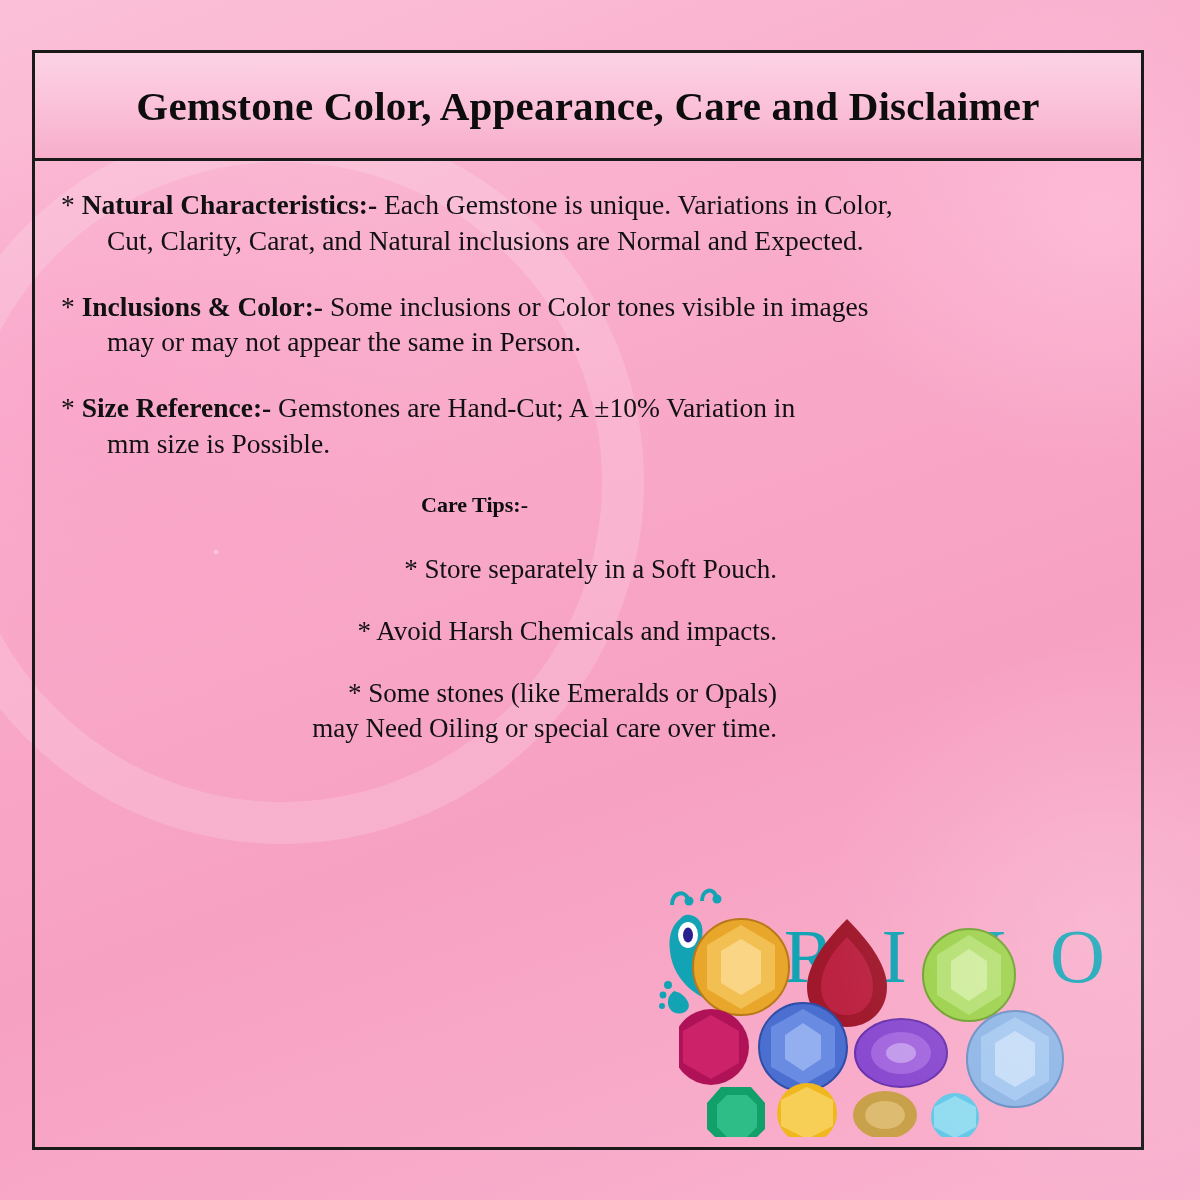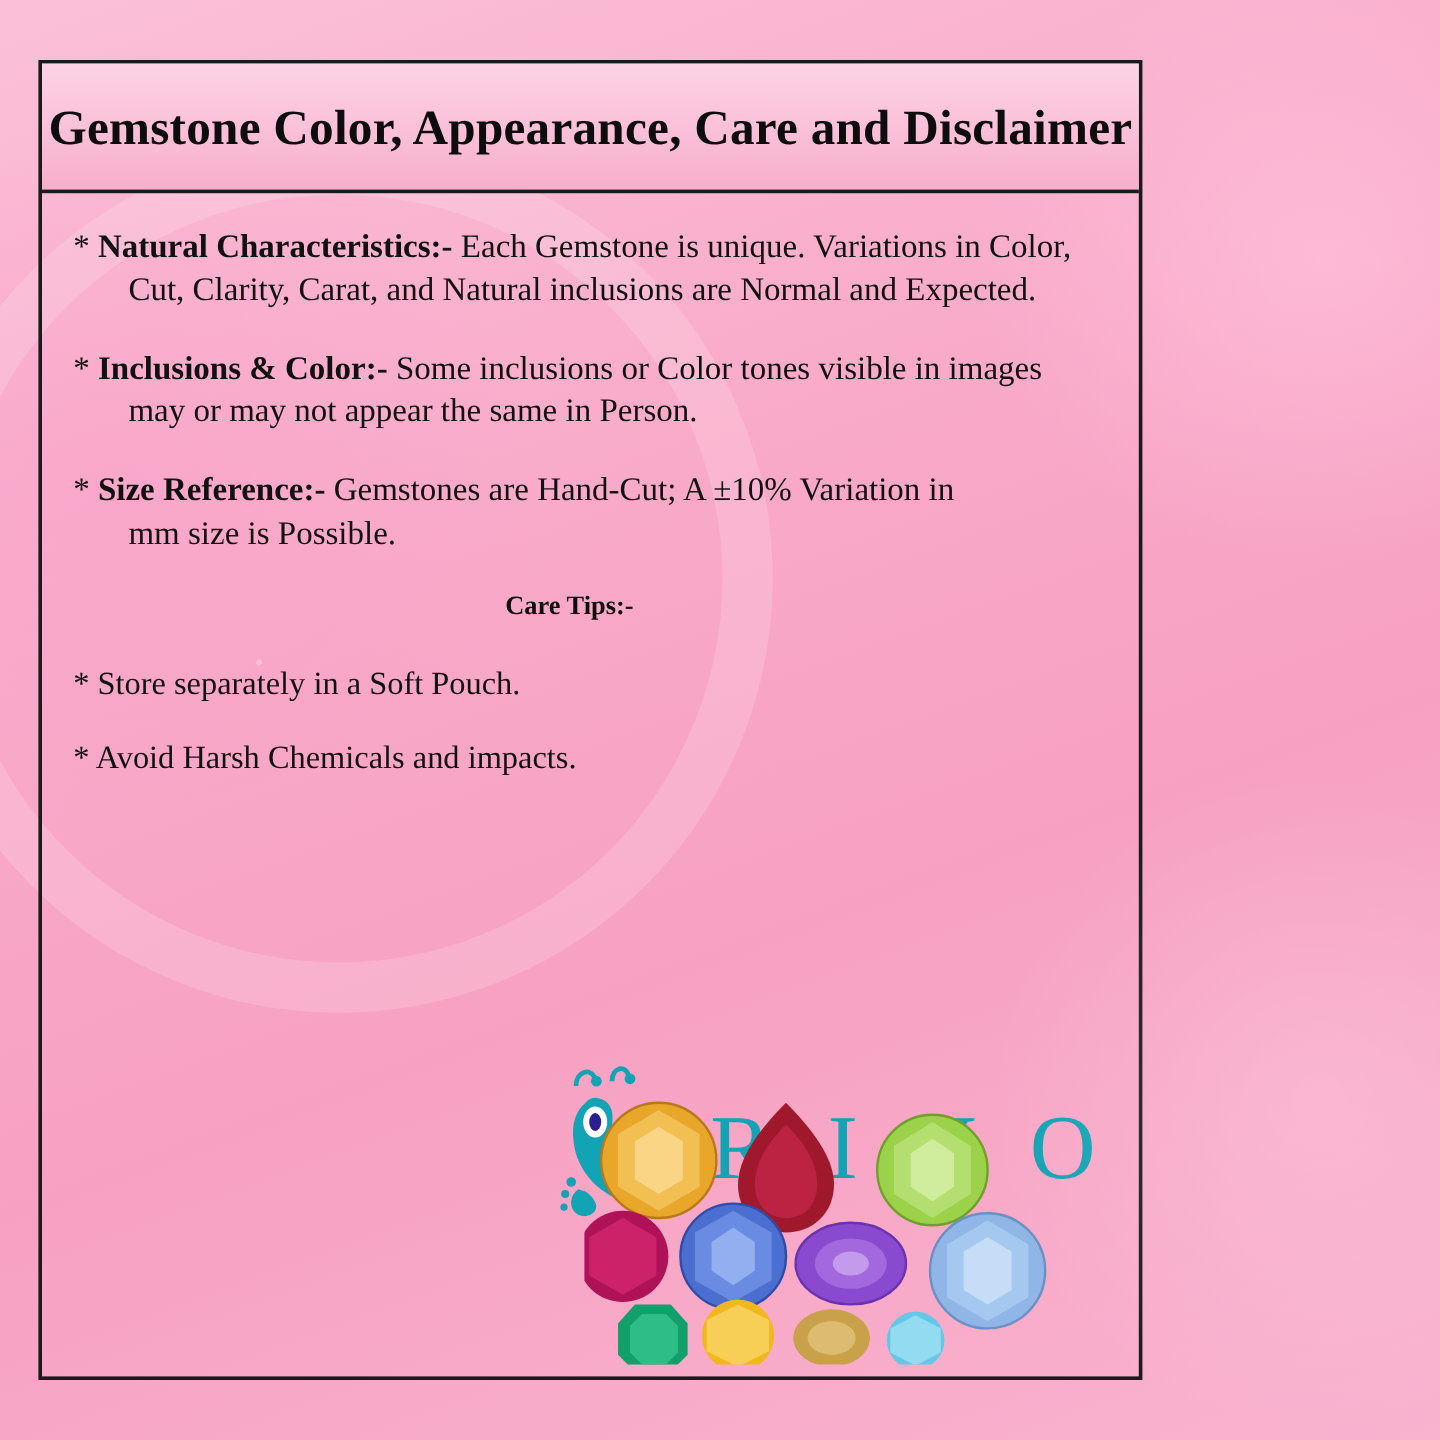--- a/index.html
+++ b/index.html
@@ -46,21 +46,21 @@
     border-radius: 50%;
     background: radial-gradient(circle, rgba(255,255,255,0.16) 0%, rgba(255,255,255,0) 70%);
     pointer-events: none;
   }
 
   
   .card {
     position: absolute;
     left: 32px;
     top: 50px;
-    width: 920px;
+    width: 1112px;
     height: 1100px;
     border: 3px solid #1a1a1a;
     box-sizing: border-box;
     background: transparent;
   }
 
   .title-band {
     position: relative;
     height: 105px;
     border-bottom: 3px solid #1a1a1a;
@@ -112,20 +112,21 @@
   }
   .care-title {
     font-size: 22px;
     font-weight: bold;
     color: #0d0d0d;
     white-space: nowrap;
   }
 
   .care-list {
     margin-top: 34px;
+    text-align: right;
   }
   .care-item {
     font-size: 27px;
     line-height: 1.30;
     color: #111;
     margin-bottom: 22px;
     padding-left: 16px;
     text-indent: -16px;
     max-width: 700px;
   }
@@ -198,20 +199,25 @@
       </div>
 
       <div class="care-list">
         <p class="care-item">
           <span class="star">*</span>
           <span>Store separately in a Soft Pouch.</span>
         </p>
         <p class="care-item">
           <span class="star">*</span>
           <span>Avoid Harsh Chemicals and impacts.</span>
+        </p>
+        <p class="care-item">
+          <span class="star">*</span>
+          <span>Some stones (like Emeralds or Opals)</span>
+          <span class="cont">may Need Oiling or special care over time.</span>
         </p>
       </div>
 
       <div class="brand">
         <span>
           <svg width="150" height="150" viewBox="0 0 150 150" aria-hidden="true">
             <g fill="none" stroke="#12a3b4" stroke-width="4">
               <path d="M44 26 C44 14, 56 10, 60 20"></path>
               <path d="M74 22 C74 10, 86 8, 88 18"></path>
             </g>

